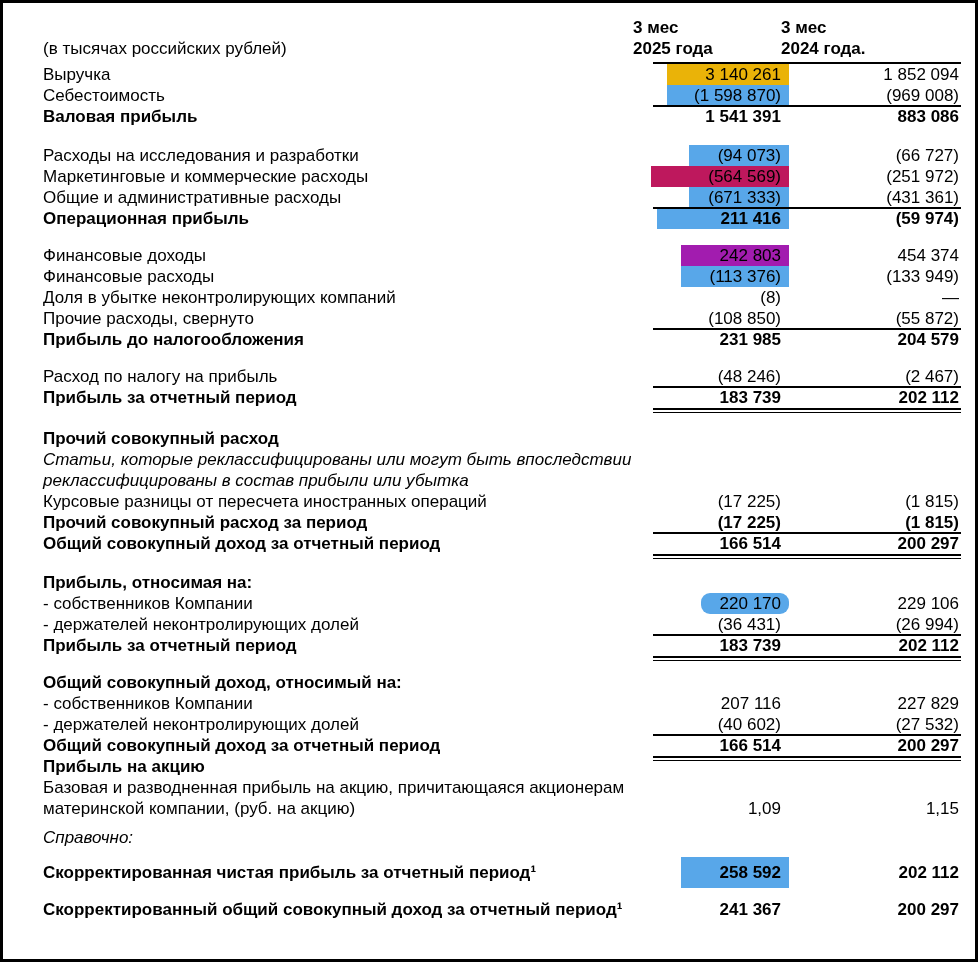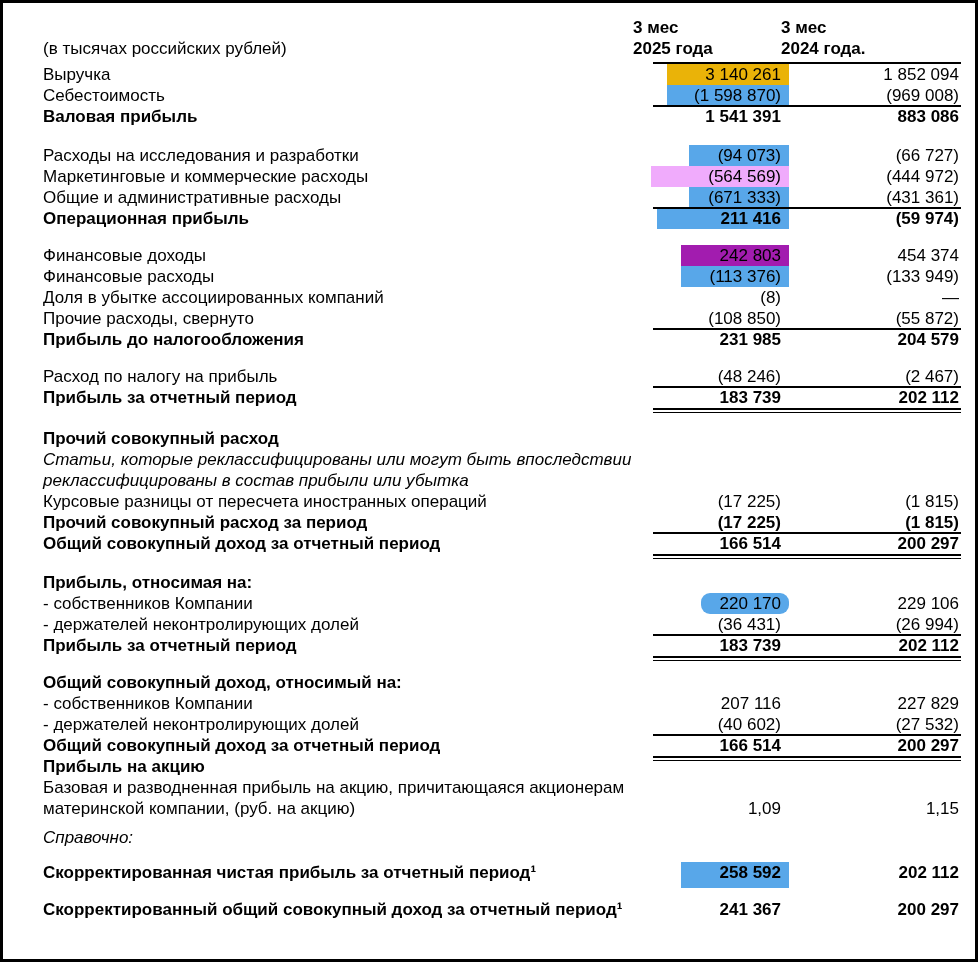--- a/index.html
+++ b/index.html
@@ -28,21 +28,21 @@
     border-top:2px solid #000;
   }
   .double-below::after {
     content:""; position:absolute; bottom:-5px; left:610px; right:-2px;
     height:2px; border-top:2px solid #000; border-bottom:1.5px solid #000;
   }
   .hl {
     display:inline-block; text-align:right;
     padding:0 8px; margin-right:-8px;
   }
-  .hl.tall { padding-bottom:5px; margin-top:-5px; margin-bottom:-5px; }
+  .hl.tall { padding-top:5px; padding-bottom:5px; margin-top:-5px; margin-bottom:-5px; }
   .spacer { width:100%; }
 </style>
 </head>
 <body>
 
 <div class="frame">
   <div class="doc">
     <div class="header">
       <div class="units">(в тысячах российских рублей)</div>
       <div class="colhead c1">
@@ -71,22 +71,22 @@
           <div class="v2"><span>883 086</span></div>
         </div>
         <div class="spacer" style="height: 18px;"></div>
         <div class="row">
           <div class="lbl">Расходы на исследования и разработки</div>
           <div class="v1"><span class="hl" style="background-color: rgb(88, 167, 233); min-width: 84px;">(94 073)</span></div>
           <div class="v2"><span>(66 727)</span></div>
         </div>
         <div class="row">
           <div class="lbl">Маркетинговые и коммерческие расходы</div>
-          <div class="v1"><span class="hl" style="background-color: #f0abfc; min-width: 84px; padding-left: 46px;">(564 569)</span></div>
-          <div class="v2"><span>(444 972)</span></div>
+          <div class="v1"><span class="hl" style="background-color: #be185d; min-width: 84px; padding-left: 46px;">(564 569)</span></div>
+          <div class="v2"><span>(251 972)</span></div>
         </div>
         <div class="row">
           <div class="lbl">Общие и административные расходы</div>
           <div class="v1"><span class="hl" style="background-color: rgb(88, 167, 233); min-width: 84px;">(671 333)</span></div>
           <div class="v2"><span>(431 361)</span></div>
         </div>
         <div class="row bold rule-above">
           <div class="lbl">Операционная прибыль</div>
           <div class="v1"><span class="hl" style="background-color: rgb(88, 167, 233); min-width: 116px;">211 416</span></div>
           <div class="v2"><span>(59 974)</span></div>
@@ -96,21 +96,21 @@
           <div class="lbl">Финансовые доходы</div>
           <div class="v1"><span class="hl" style="background-color: #a21caf; min-width: 92px;">242 803</span></div>
           <div class="v2"><span>454 374</span></div>
         </div>
         <div class="row">
           <div class="lbl">Финансовые расходы</div>
           <div class="v1"><span class="hl" style="background-color: rgb(88, 167, 233); min-width: 92px;">(113 376)</span></div>
           <div class="v2"><span>(133 949)</span></div>
         </div>
         <div class="row">
-          <div class="lbl">Доля в убытке ассоциированных компаний</div>
+          <div class="lbl">Доля в убытке неконтролирующих компаний</div>
           <div class="v1"><span>(8)</span></div>
           <div class="v2"><span>—</span></div>
         </div>
         <div class="row">
           <div class="lbl">Прочие расходы, свернуто</div>
           <div class="v1"><span>(108 850)</span></div>
           <div class="v2"><span>(55 872)</span></div>
         </div>
         <div class="row bold rule-above">
           <div class="lbl">Прибыль до налогообложения</div>

